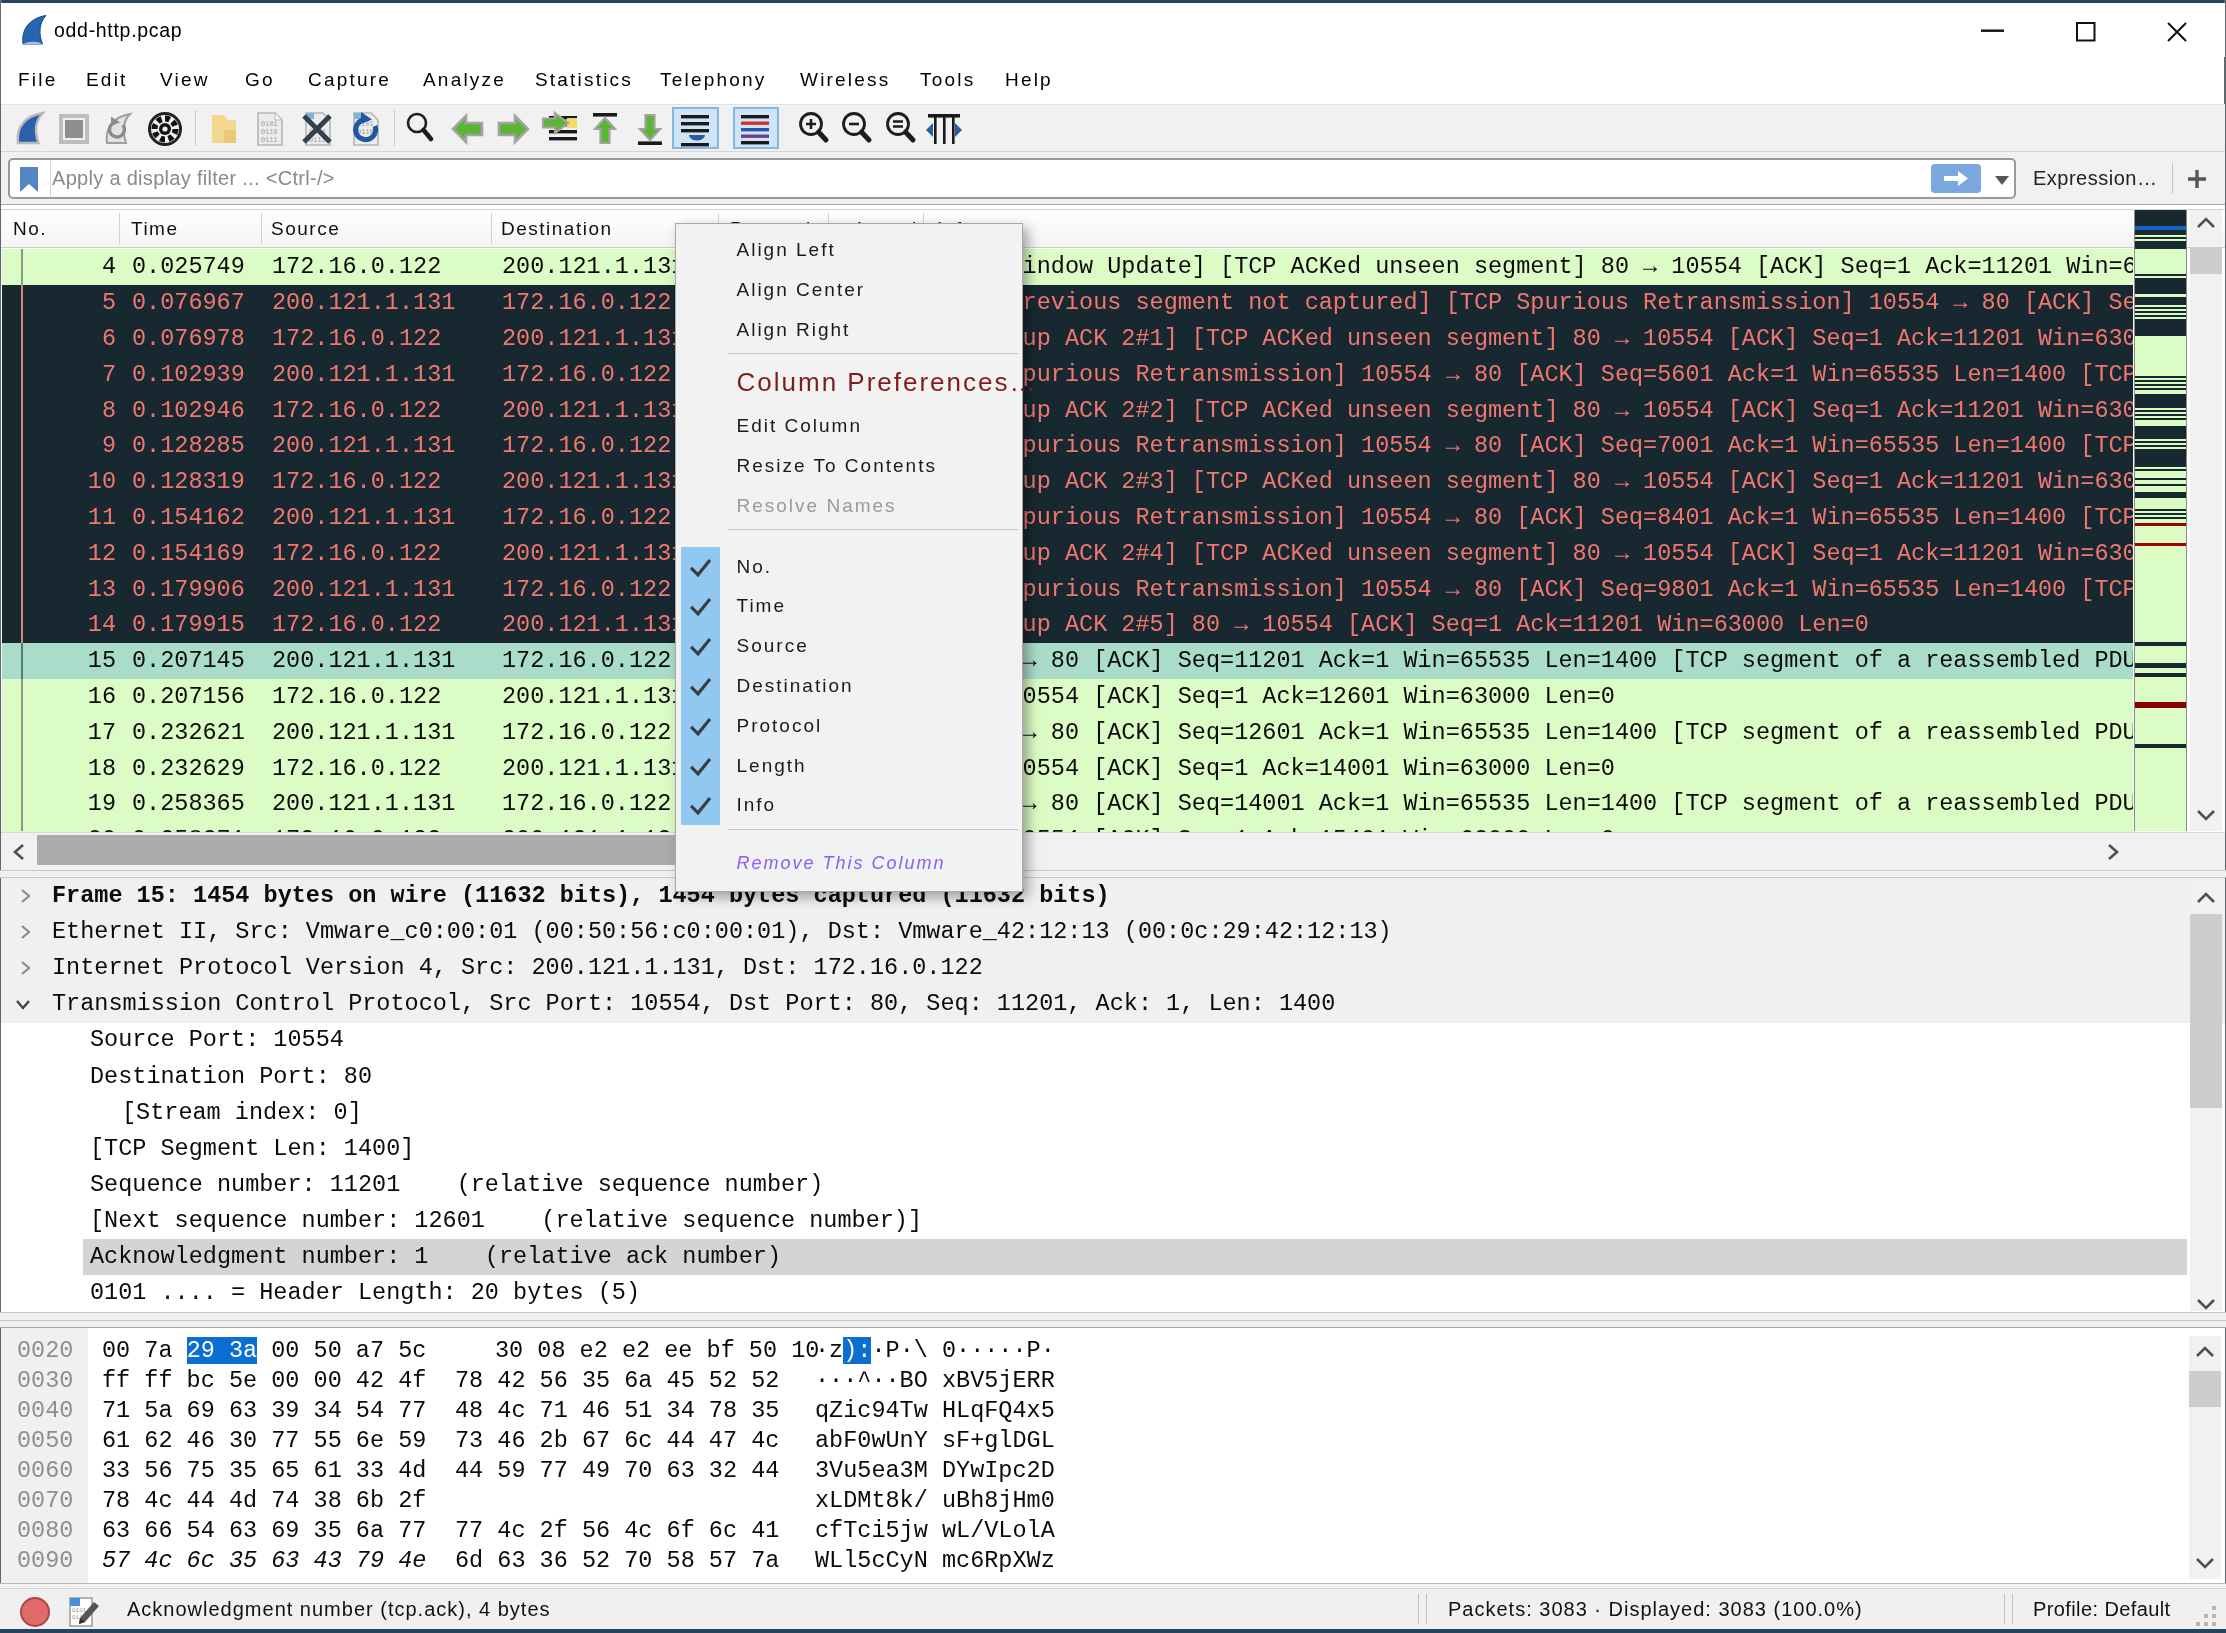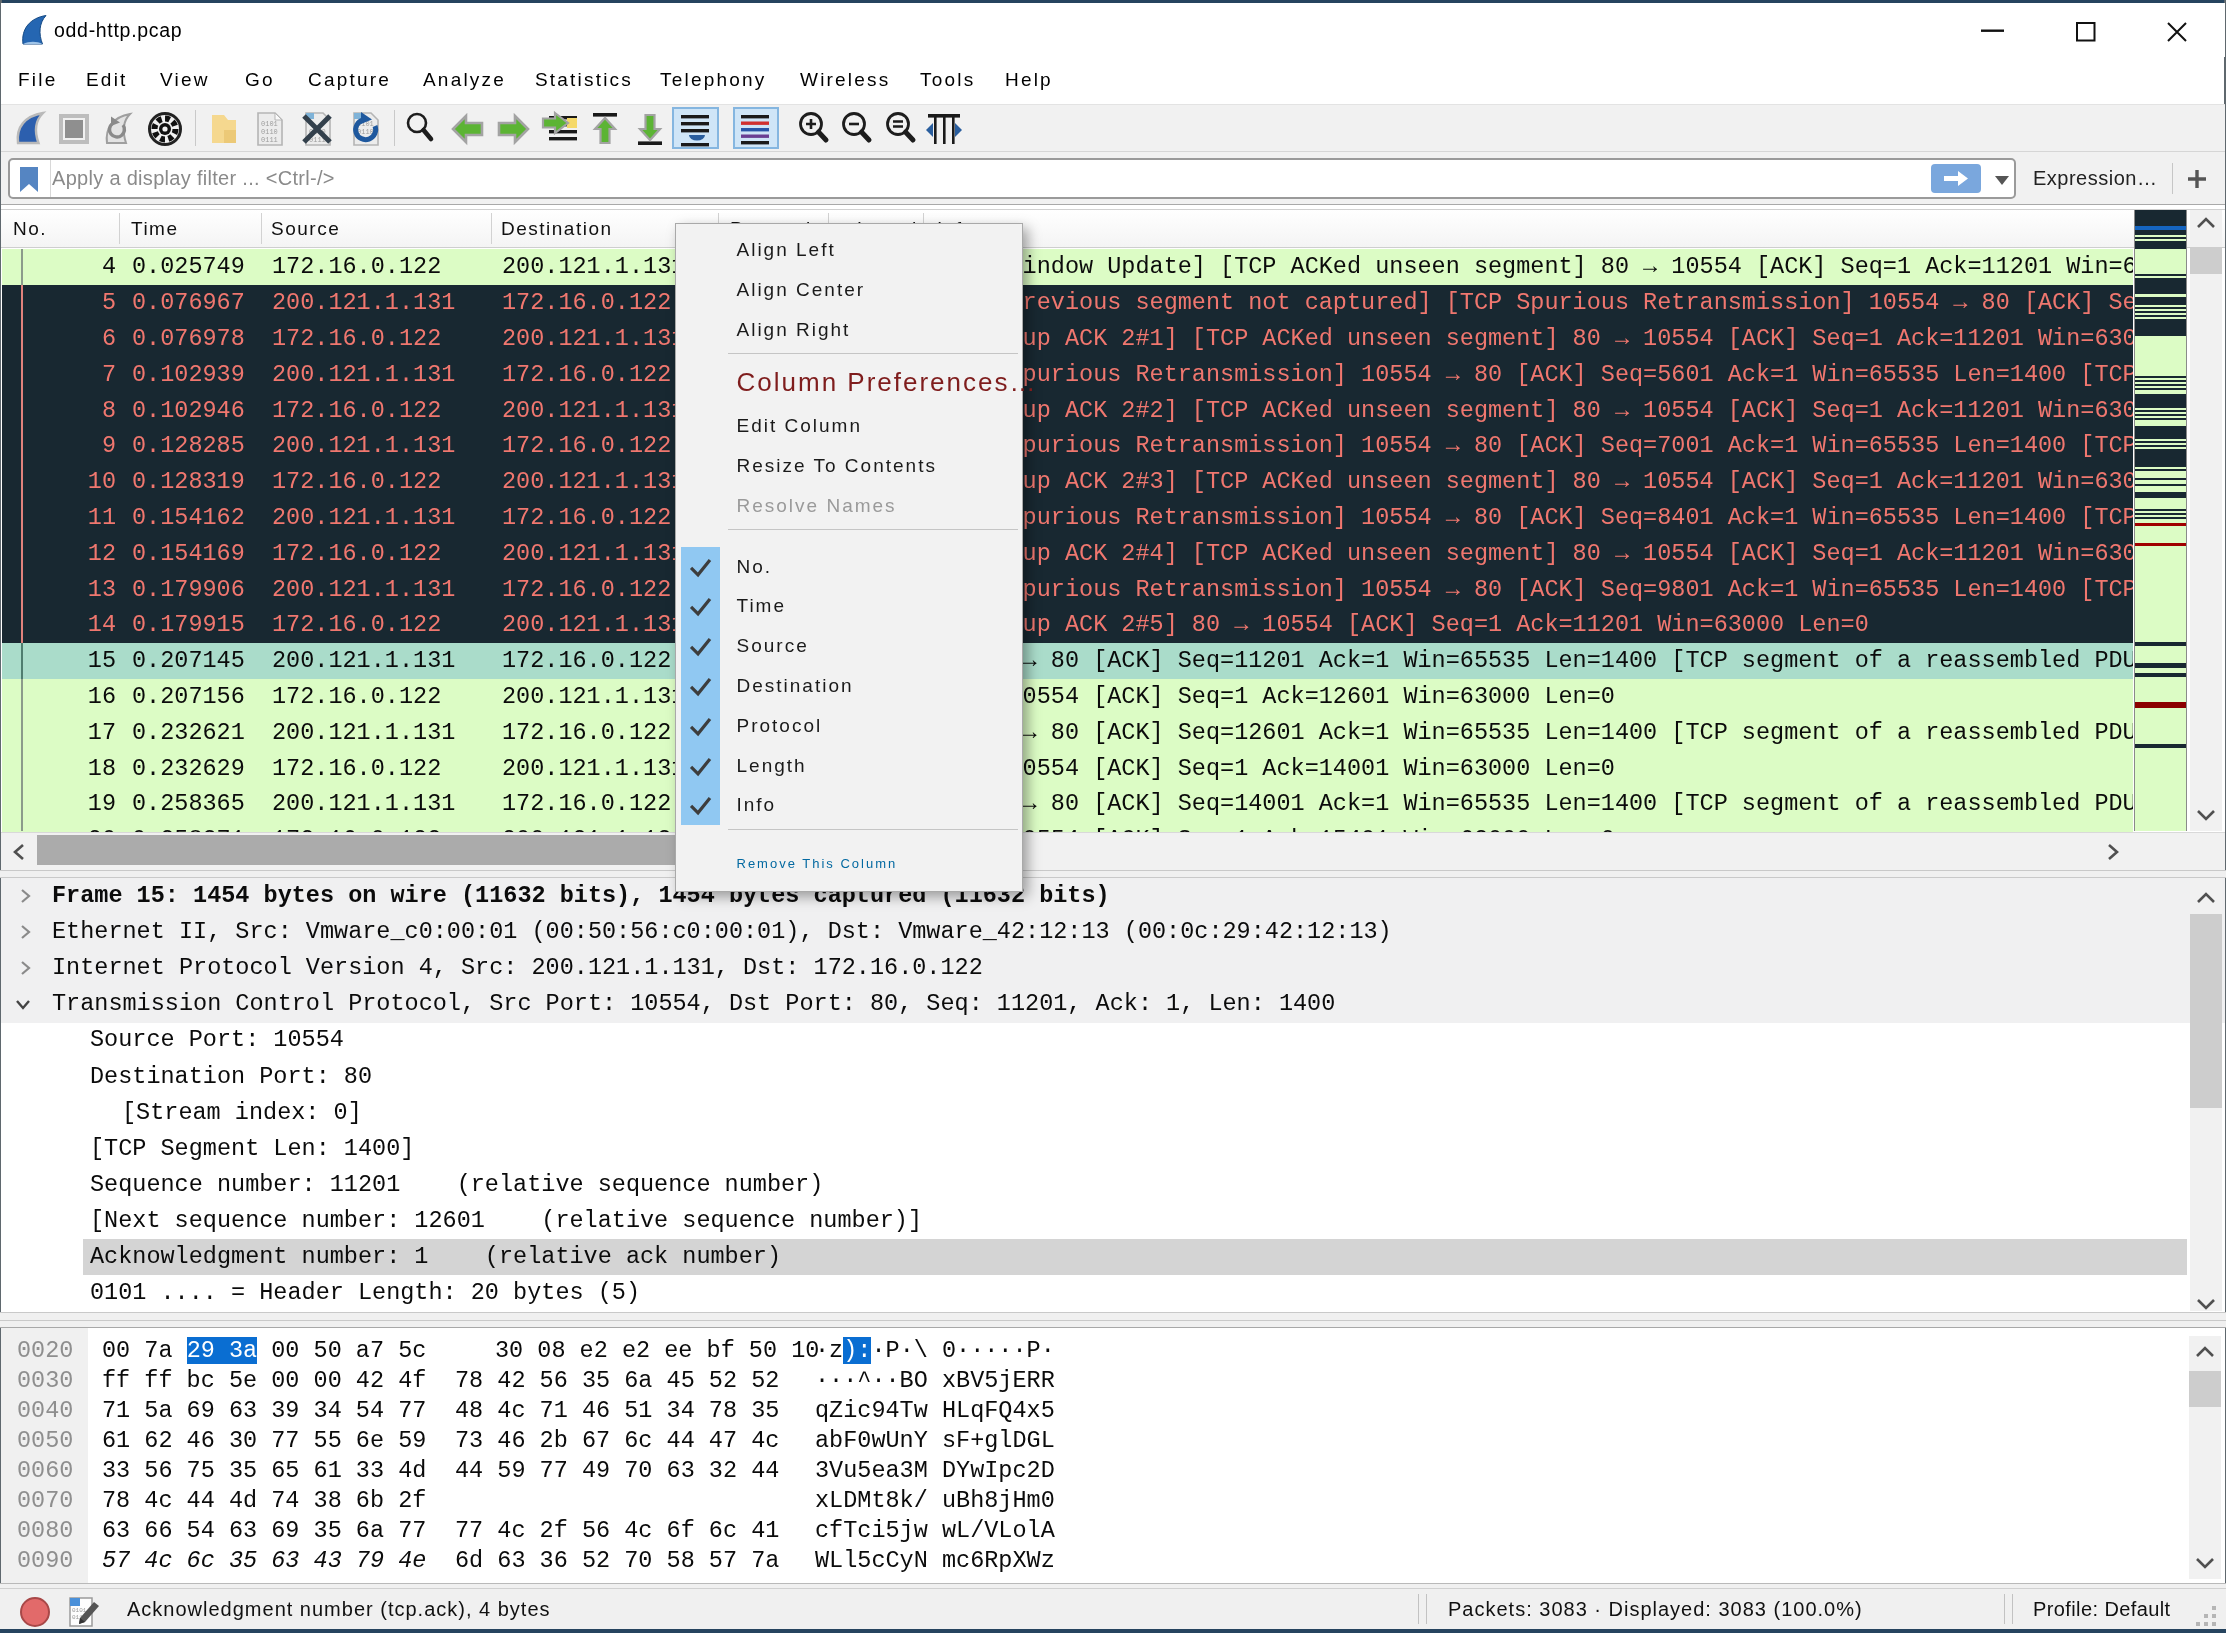--- a/index.html
+++ b/index.html
@@ -482,14 +482,14 @@
 <svg class="abs" style="left:4.7px;top:521.6px;" width="39" height="39.8" viewBox="0 0 39 40">
       <path d="M10 21 L17 28 L29 13" fill="none" stroke="#3d3d3d" stroke-width="3.2"></path>
     </svg>
 <div class="abs" style="left:60.5px;top:521.6px;height:39.8px;line-height:39.8px;color:#1a1a1a;font-size:19px;letter-spacing:2.0px;white-space:pre;">Length</div>
 <div class="abs" style="left:4.7px;top:561.4px;width:39px;height:39.8px;background:#90c8f2;"></div>
 <svg class="abs" style="left:4.7px;top:561.4px;" width="39" height="39.8" viewBox="0 0 39 40">
       <path d="M10 21 L17 28 L29 13" fill="none" stroke="#3d3d3d" stroke-width="3.2"></path>
     </svg>
 <div class="abs" style="left:60.5px;top:561.4px;height:39.8px;line-height:39.8px;color:#1a1a1a;font-size:19px;letter-spacing:2.0px;white-space:pre;">Info</div>
 <div class="abs" style="left:52px;top:604.5px;width:290px;height:1px;background:#c5c5c5;"></div>
-<div class="abs" style="left:60.5px;top:619.6px;height:39.8px;line-height:39.8px;color:#0369a1;font-size:13px;letter-spacing:2.0px;white-space:pre;">Remove This Column</div>
+<div class="abs" style="left:60.5px;top:619.6px;height:39.8px;line-height:39.8px;color:#8b5cf6;font-size:18px;letter-spacing:2.0px;white-space:pre;font-style:italic;">Remove This Column</div>
   </div>
 
 </body></html>

